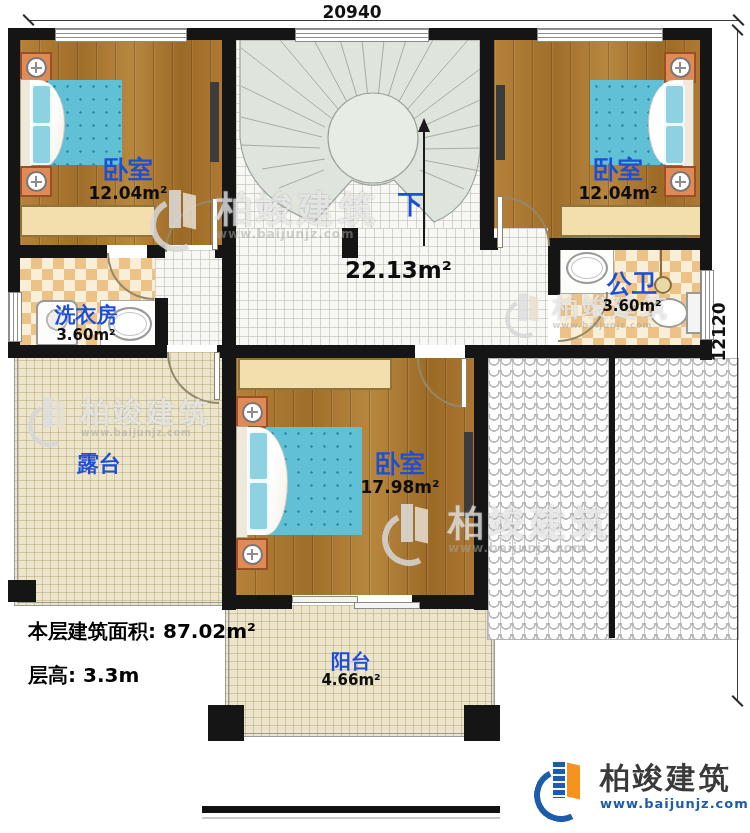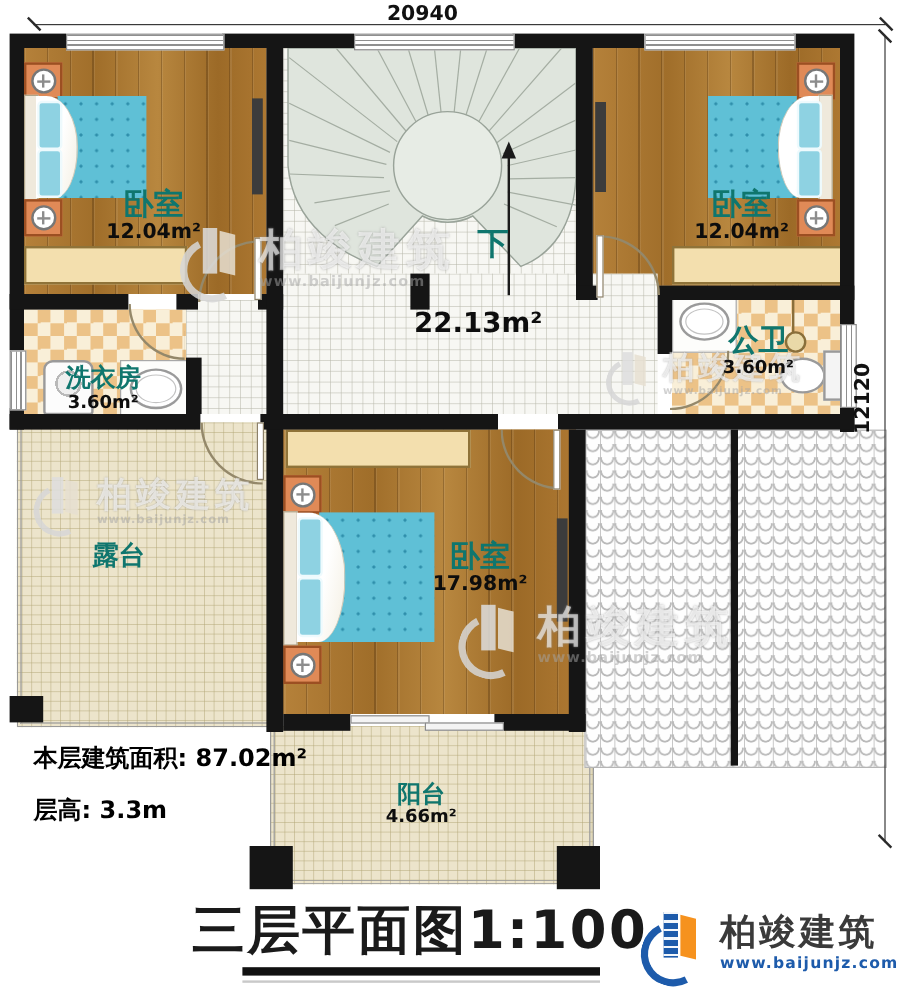--- a/index.html
+++ b/index.html
@@ -63,21 +63,21 @@
   .sink{background:#fff;border:2px solid #9a9a9a;border-radius:50%;
     box-shadow:inset 0 0 0 3px #fff,inset 0 0 0 4px #c3c3c3;}
   .washer{background:#fcfcfc;border:2px solid #9a9a9a;border-radius:8px 8px 3px 3px;
     background-image:radial-gradient(circle at 50% 42%, #efefef 0 9px, #b9b9b9 9px 11px, rgba(0,0,0,0) 11px);}
   .toilet-bowl{background:#fff;border:2px solid #9a9a9a;border-radius:50%;}
   .toilet-tank{background:#f4f4f4;border:2px solid #9a9a9a;}
   .shower-cord{background:#8a6f3a;}
   .shower-head{background:#e9d9a8;border:2px solid #8a6f3a;border-radius:50%;}
   
   .rlabel{position:absolute;transform:translateX(-50%);text-align:center;line-height:1.1;white-space:nowrap;}
-  .rname{font-weight:bold;color:#0f766e;}
+  .rname{font-weight:bold;color:#1d4ed8;}
   .rarea{font-weight:bold;color:#0d0d0d;}
   
   .dimline-h{border-top:1.5px solid #3a3a3a;}
   .dimline-v{border-left:1.5px solid #3a3a3a;}
   .tick{width:15px;height:2px;background:#2a2a2a;transform:rotate(45deg);}
   .dimtext{font-weight:bold;font-size:17px;color:#111;}
   
   .bglyph{position:relative;width:58px;height:56px;flex:none;}
   .lg-swoosh{position:absolute;left:0;top:10px;width:42px;height:42px;border:6px solid #1d5bab;
     border-top-color:transparent;border-right-color:transparent;border-radius:50%;transform:rotate(18deg);}
@@ -334,21 +334,20 @@
 
   <div class="abs summary-line" style="left:28px;top:618px;">
     <span>本层建筑面积:</span>
     <span>87.02m²</span>
   </div>
   <div class="abs summary-line" style="left:28px;top:650px;margin-top:12px;">
     <span>层高:</span>
     <span>3.3m</span>
   </div>
 
-  <div class="abs plan-title" style="left:350px;top:746px;transform:translateX(-50%);">三层平面图1:100</div>
   <div class="abs" style="left:202px;top:806px;width:298px;height:7px;background:#111;"></div>
   <div class="abs" style="left:202px;top:817px;width:298px;height:2px;background:#c9c9c9;"></div>
 
   <div class="abs" style="left:534px;top:758px;display:flex;gap:8px;align-items:center;">
     <div class="bglyph">
         <div class="lg-swoosh"></div>
         <div class="lg-b1"></div>
         <div class="lg-b2"></div>
       </div>
     <div>

